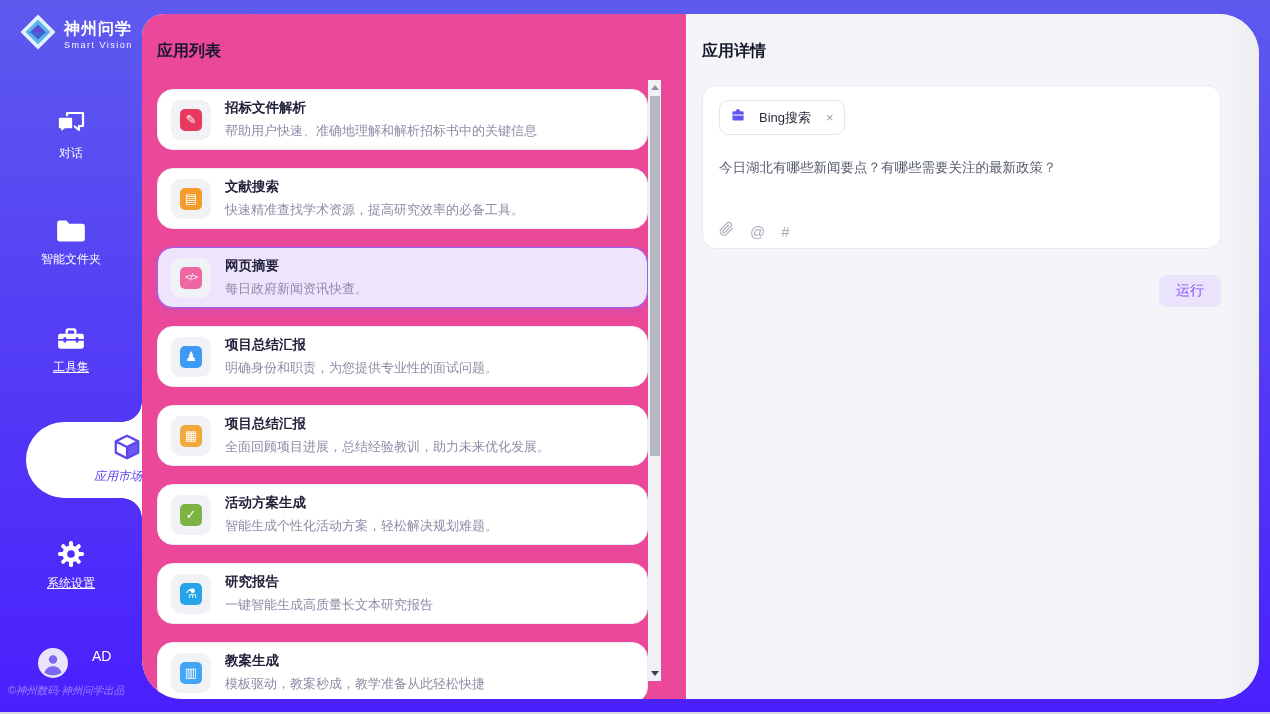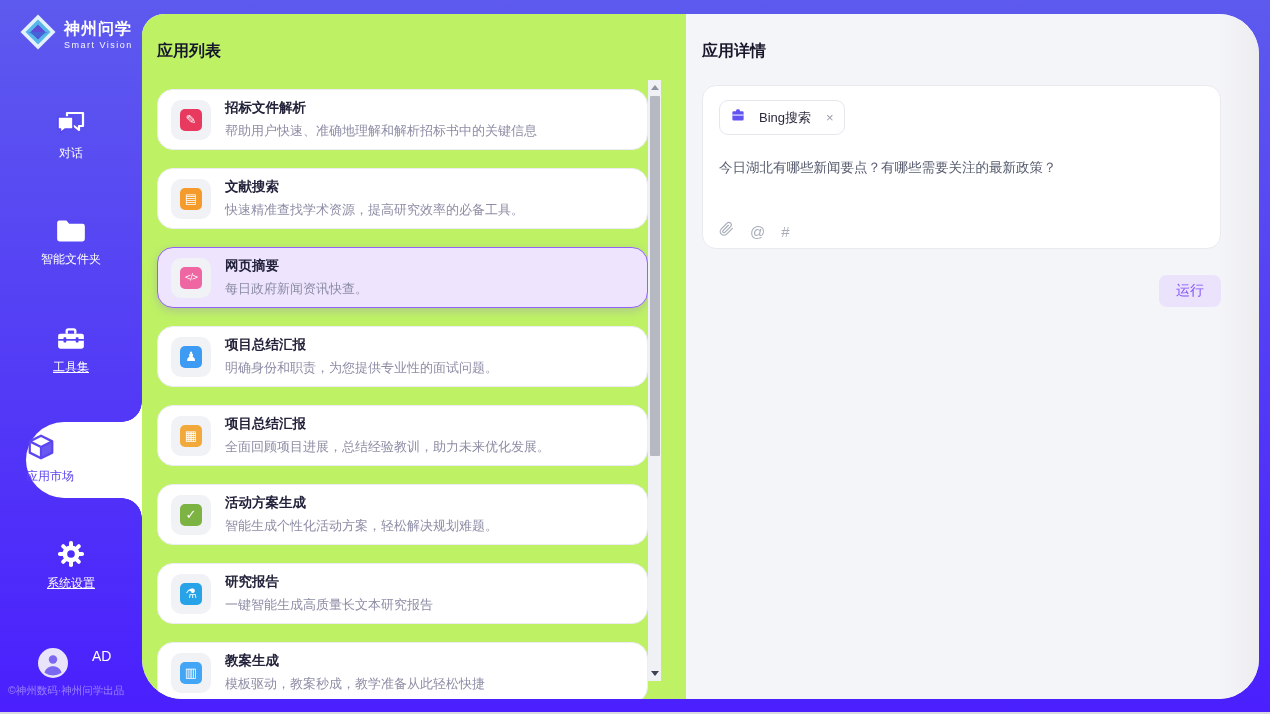--- a/index.html
+++ b/index.html
@@ -16,36 +16,36 @@
   .logo { position:absolute; left:18px; top:12px; display:flex; align-items:center; gap:6px; }
   .logo-text-cn { font-size:16px; font-weight:bold; letter-spacing:1px; }
   .logo-text-en { font-size:9px; letter-spacing:1.5px; opacity:.95; }
   .nav-item { position:absolute; left:0; width:142px; text-align:center; cursor:pointer; }
   .nav-item .ic { display:flex; justify-content:center; }
   .nav-label { font-size:12px; margin-top:7px; color:#fff; }
   .nav-label.underlined { text-decoration:underline; }
   .nav-chat { top:110px; } .nav-folder { top:218px; } .nav-tools { top:326px; } .nav-settings { top:540px; }
 
   .active-bump { position:absolute; left:26px; top:422px; width:116px; height:76px; background:#fff;
-    border-radius:38px 0 0 38px; text-align:left; padding-top:10px; cursor:pointer; }
+    border-radius:38px 0 0 38px; text-align:right; padding-top:10px; cursor:pointer;font-style:italic; }
   .fillet { position:absolute; right:0; width:20px; height:20px; }
   .fillet-top { top:402px; background:radial-gradient(circle at 0 0, #5338f7 19.5px, #fff 20px); }
   .fillet-bottom { top:498px; background:radial-gradient(circle at 0 100%, #5030f9 19.5px, #fff 20px); }
   .active-bump .nav-label { color:#5b46f0; margin-top:2px; }
 
   .user-row { position:absolute; left:38px; top:648px; display:flex; align-items:flex-start; gap:24px; }
   .user-name { font-size:14px; color:#fff; }
-  .sidebar-footer { position:absolute; left:8px; top:684px; font-size:10.5px; color:rgba(255,255,255,.42); white-space:nowrap; }
+  .sidebar-footer { position:absolute; left:8px; top:684px; font-size:10.5px; color:rgba(255,255,255,.42); white-space:nowrap;font-style:italic; }
 
   
   .content { position:absolute; left:142px; top:14px; width:1117px; height:685px;
     border-radius:22px 40px 40px 40px; overflow:hidden; display:flex; background:#fff; }
 
   
-  .list-panel { width:544px; background:#bef264; padding:27px 0 0 15px; position:relative; }
+  .list-panel { width:544px; background:#ec4899; padding:27px 0 0 15px; position:relative; }
   .panel-title { font-size:16px; font-weight:bold; color:#17172b; }
   .app-list { margin-top:27px; width:491px; }
   .app-card { display:flex; align-items:center; gap:14px; height:61px; margin-bottom:18px;
     border:1px solid #ececf2; border-radius:16px; padding:0 13px; background:#fff; cursor:pointer; }
   .app-card.selected { background:#eee4fd; border-color:#9263f8; box-shadow:0 3px 10px rgba(139,92,246,.28); }
   .app-icon-sq { width:40px; height:40px; border-radius:10px; background:#f1f2f6; flex:none;
     display:flex; align-items:center; justify-content:center; }
   .glyph { width:22px; height:22px; border-radius:5px; color:#fff; font-size:13px; line-height:22px;
     text-align:center; display:block; font-family:"DejaVu Sans", sans-serif; }
   .glyph.small { font-size:8px; letter-spacing:-1px; }

